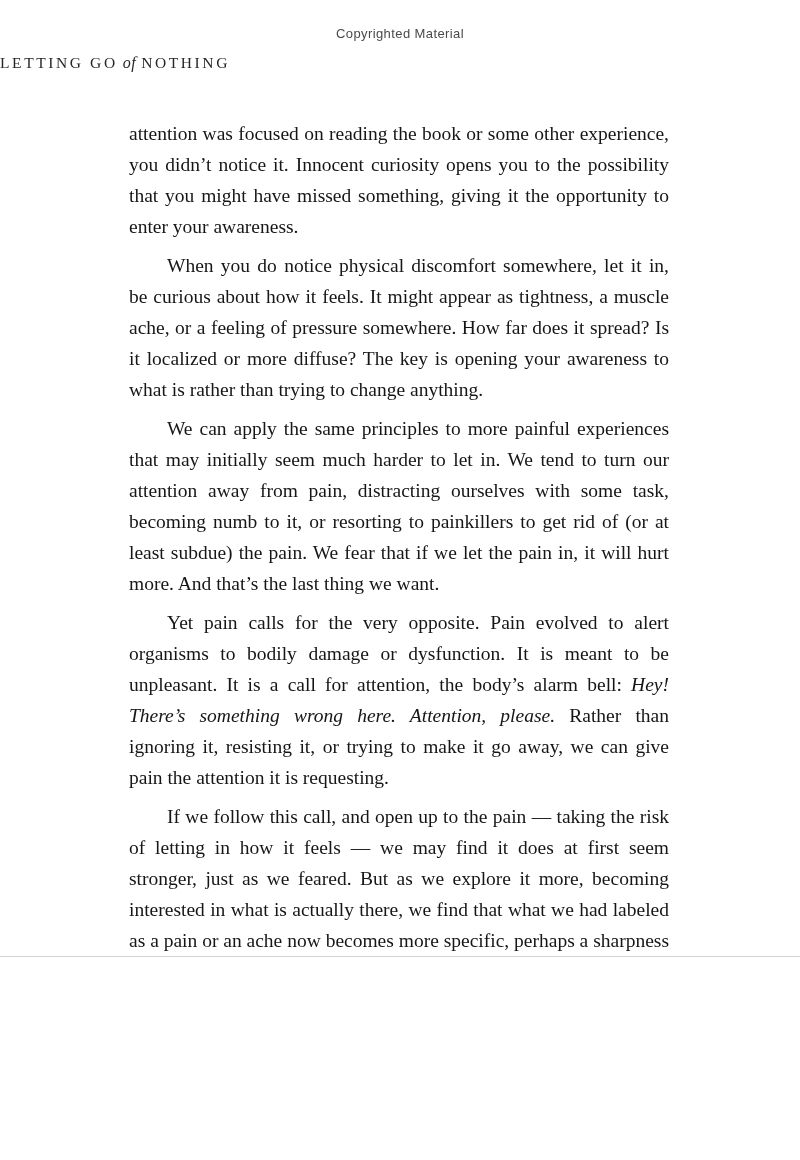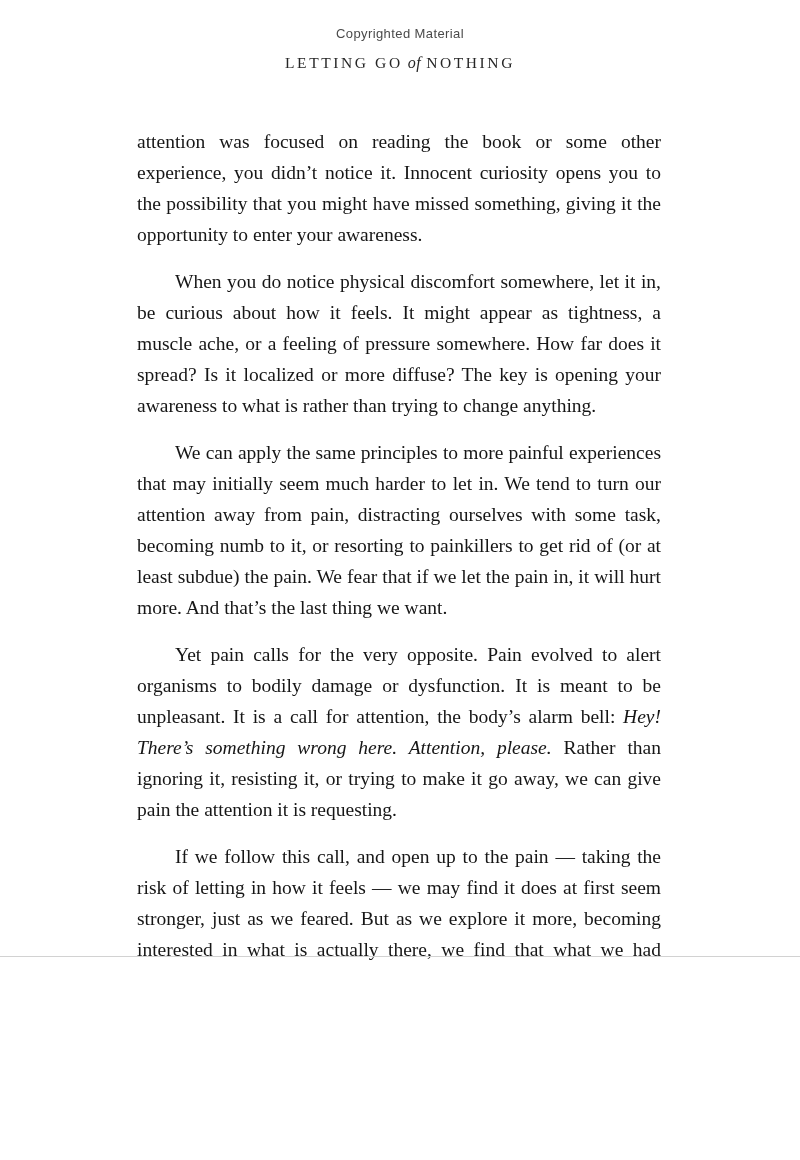--- a/index.html
+++ b/index.html
@@ -24,42 +24,41 @@
     font-family: "Liberation Sans", sans-serif;
     font-size: 13px;
     letter-spacing: 0.4px;
     color: #4a4a4a;
   }
   .book-title {
     position: absolute;
     top: 54px;
     left: 0;
     width: 100%;
-    text-align: center;
     font-family: "Liberation Serif", serif;
     font-size: 15.5px;
     letter-spacing: 2.6px;
     color: #262626;
   }
   .book-title .title-of {
     font-style: italic;
     text-transform: none;
     letter-spacing: 0.5px;
     margin: 0 5px;
     font-size: 16px;
   }
   .text-block {
     position: absolute;
     top: 110px;
     left: 121px;
     width: 556px;
     color: #161616;
   }
   .text-block p {
-    margin: 16px;
+    margin: 8px;
     font-size: 19.5px;
     line-height: 31px;
     text-align: justify;
     font-family: "Liberation Serif", serif;
   }
   .text-block p.indent {
     text-indent: 38px;
   }
   .text-block .italic {
     font-style: italic;

